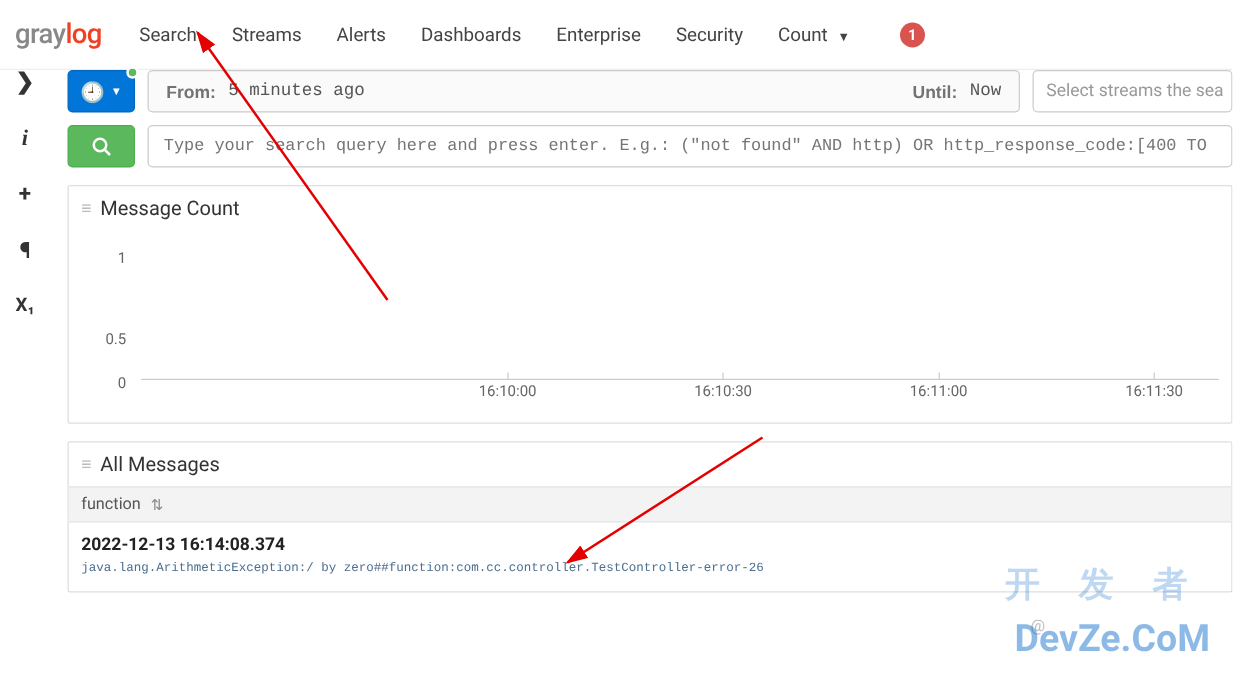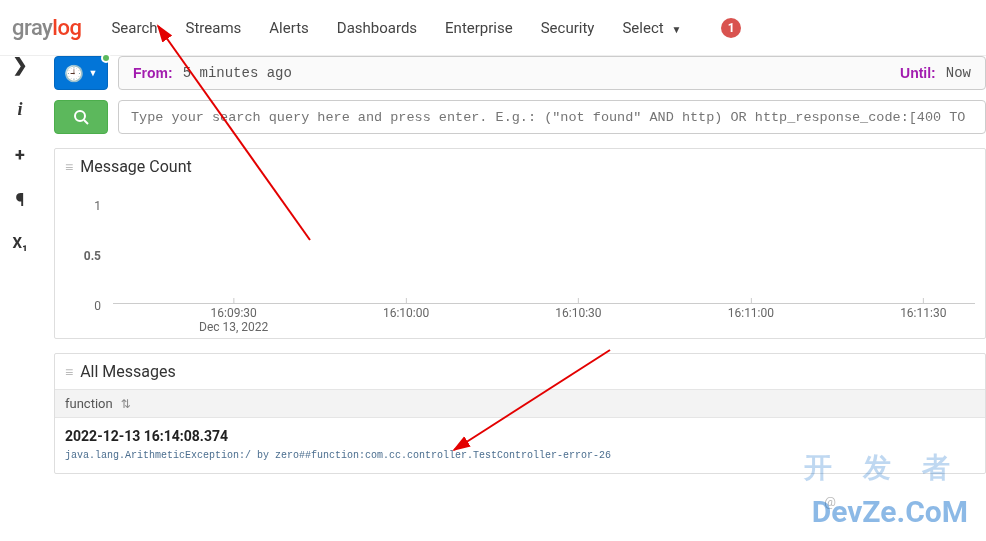--- a/index.html
+++ b/index.html
@@ -93,21 +93,21 @@
     border-radius: 4px;
     height: 34px;
     padding: 0 14px;
     font-family: "Courier New", monospace;
     font-size: 14px;
     color: #555;
     background: #fafafa;
     gap: 10px;
     min-width: 0;
   }
-  .tr-label { font-weight: bold; color: #a21caf; font-family: -apple-system, sans-serif; }
+  .tr-label { font-weight: bold; color: #737373; font-family: -apple-system, sans-serif; }
   .tr-until { margin-left: auto; }
   .streams-select {
     width: 160px;
     border: 1px solid #ccc;
     border-radius: 4px;
     height: 34px;
     padding: 0 10px;
     color: #999;
     font-size: 14px;
     display: flex; align-items: center;
@@ -165,21 +165,21 @@
   .chart-y-axis {
     position: absolute; left: 0; top: 0; bottom: 24px;
     width: 44px;
   }
   .y-tick {
     position: absolute; right: 8px;
     font-size: 12px; color: #666;
     transform: translateY(-50%);
   }
   .y-tick.t1 { top: 18px; }
-  .y-tick.t05 { top: 68px; font-weight: bold; }
+  .y-tick.t05 { top: 83px; }
   .y-tick.t0 { top: 118px; }
   .chart-plot {
     position: absolute; left: 48px; right: 0; top: 0; bottom: 24px;
   }
   .baseline {
     position: absolute; left: 0; right: 0; bottom: 0;
     height: 1px; background: #ccc;
   }
   .chart-x-axis {
     position: absolute; left: 48px; right: 0; bottom: 0; height: 30px;
@@ -244,21 +244,21 @@
     <span class="logo-g1">g</span><span class="logo-r">r</span><span class="logo-a">a</span><span class="logo-y">y</span><span class="logo-l">l</span><span class="logo-o">o</span><span class="logo-g2">g</span>
   </div>
   <div class="nav-items">
     <span class="nav-item">Search</span>
     <span class="nav-item">Streams</span>
     <span class="nav-item">Alerts</span>
     <span class="nav-item">Dashboards</span>
     <span class="nav-item">Enterprise</span>
     <span class="nav-item">Security</span>
     <span class="nav-item">
-      <span>Select</span>
+      <span>Count</span>
       <span class="nav-caret">▼</span>
     </span>
     <span class="nav-badge">1</span>
   </div>
 </div>
 
 <div class="sidebar">
   <span class="sb-icon">❯</span>
   <span class="sb-icon" style="font-family:serif;font-style:italic">i</span>
   <span class="sb-icon">+</span>
@@ -272,20 +272,23 @@
     <div class="clock-btn">
       <span class="clock-glyph">🕘</span>
       <span class="clock-caret">▼</span>
       <span class="clock-dot"></span>
     </div>
     <div class="timerange-box">
       <span class="tr-label">From:</span>
       <span>5 minutes ago</span>
       <span class="tr-label tr-until">Until:</span>
       <span>Now</span>
+    </div>
+    <div class="streams-select">
+      <span>Select streams the sea</span>
     </div>
   </div>
 
   <div class="search-row">
     <div class="search-btn">
       <svg width="16" height="16" viewBox="0 0 16 16" fill="none" stroke="#fff" stroke-width="2">
         <circle cx="7" cy="7" r="5"></circle>
         <line x1="11" y1="11" x2="15" y2="15"></line>
       </svg>
     </div>
@@ -300,25 +303,20 @@
     <div class="chart">
       <div class="chart-y-axis">
         <span class="y-tick t1">1</span>
         <span class="y-tick t05">0.5</span>
         <span class="y-tick t0">0</span>
       </div>
       <div class="chart-plot">
         <div class="baseline"></div>
       </div>
       <div class="chart-x-axis">
-        <div class="x-tick-group" style="left:14%">
-          <span class="x-tick-line"></span>
-          <span>16:09:30</span><br>
-          <span>Dec 13, 2022</span>
-        </div>
         <div class="x-tick-group" style="left:34%">
           <span class="x-tick-line"></span>
           <span>16:10:00</span>
         </div>
         <div class="x-tick-group" style="left:54%">
           <span class="x-tick-line"></span>
           <span>16:10:30</span>
         </div>
         <div class="x-tick-group" style="left:74%">
           <span class="x-tick-line"></span>

